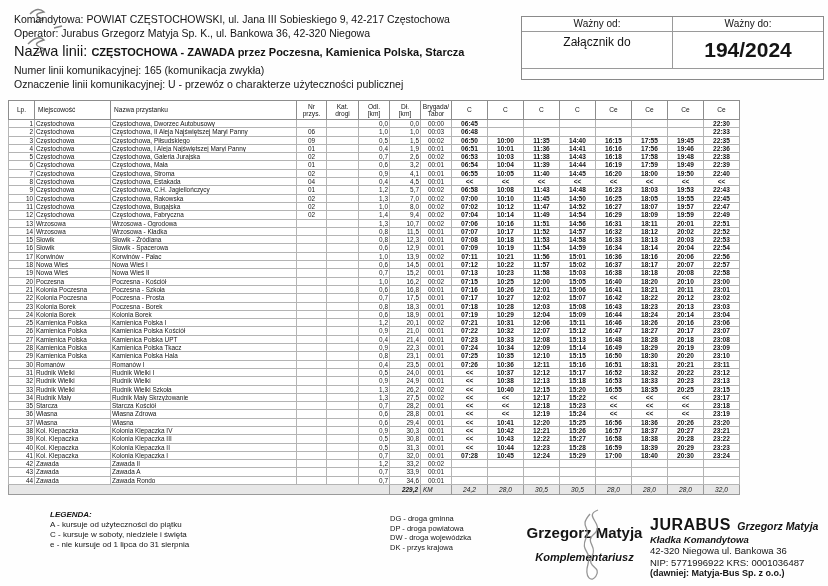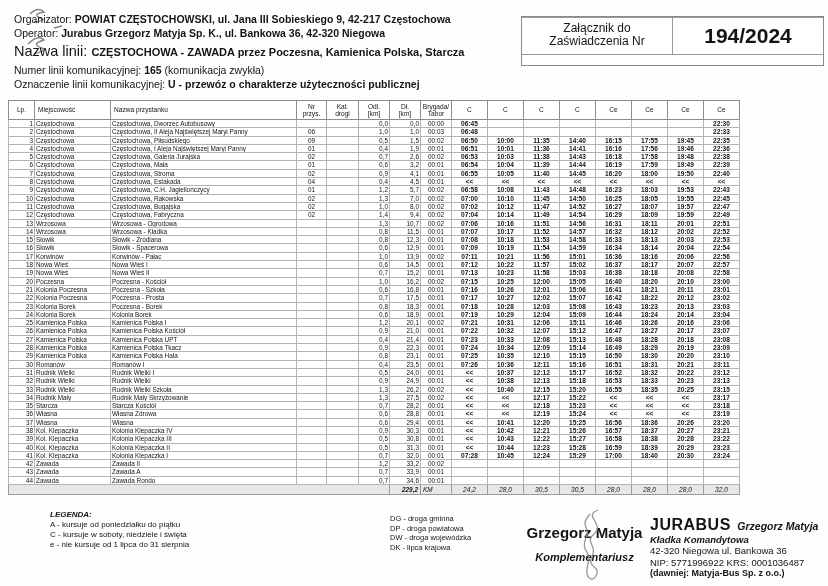--- a/index.html
+++ b/index.html
@@ -4,21 +4,21 @@
 <style>
   html,body{margin:0;padding:0;background:#e9e9e9;}
   .doc{
     position:relative;width:828px;height:586px;background:#fefefe;
     font-family:"Liberation Sans",sans-serif;color:#141414;overflow:hidden;
     box-shadow:0 0 4px rgba(0,0,0,.3);
   }
   
   .hdr{position:absolute;left:14px;top:12px;width:505px;}
   .hline{font-size:10.5px;line-height:14px;}
-  .hline b{font-weight:bold;margin-top:48px;}
+  .hline b{font-weight:normal;margin-top:48px;}
   .line-name{font-size:14.5px;line-height:19px;margin:2px 0 1px 0;}
   .line-name b{font-size:11px;}
   
   .vbox{position:absolute;left:521px;top:16px;width:301px;border:1.5px solid #8a8a8a;background:#fff;}
   .vrow{display:flex;}
   .vcell{flex:1;text-align:center;border-right:1px solid #9a9a9a;padding:1px 0;}
   .vcell:last-child{border-right:none;}
   .vlabel{font-size:10px;line-height:12px;}
   .vdate{font-size:10.5px;font-weight:bold;line-height:13px;}
   .vrow2{border-top:1px solid #9a9a9a;}
@@ -65,21 +65,21 @@
 <body>
 
 <div class="doc">
 
   <svg class="scribble" style="left:24px;top:4px;" width="40" height="56" viewBox="0 0 40 56">
     <path d="M6 10 q8 -8 14 -2 q-12 2 -4 6 q8 2 -6 4 M4 40 q10 -10 16 -4 q-14 4 -2 8 q6 2 -8 6 M38 22 l-8 2" fill="none" stroke="#6f6f6f" stroke-width="1.4" opacity="0.85"></path>
   </svg>
 
   <div class="hdr">
     <div class="hline">
-      <span>Organizator:</span>
+      <span>Komandytowa:</span>
       <b>POWIAT CZĘSTOCHOWSKI, ul. Jana III Sobieskiego 9, 42-217 Częstochowa</b>
     </div>
     <div class="hline">
       <span>Operator:</span>
       <b>Jurabus Grzegorz Matyja Sp. K., ul. Bankowa 36, 42-320 Niegowa</b>
     </div>
     <div class="line-name">
       <span>Nazwa linii:</span>
       <b>CZĘSTOCHOWA - ZAWADA przez Poczesna, Kamienica Polska, Starcza</b>
     </div>
@@ -89,25 +89,28 @@
       <span>(komunikacja zwykła)</span>
     </div>
     <div class="hline">
       <span>Oznaczenie linii komunikacyjnej:</span>
       <b>U - przewóz o charakterze użyteczności publicznej</b>
     </div>
   </div>
 
   <div class="vbox">
     <div class="vrow">
+      <div class="vcell vlabel">Ważny od:</div>
+      <div class="vcell vlabel">Ważny do:</div>
+    </div>
+    <div class="vrow">
     </div>
     <div class="vrow vrow2">
       <div class="vcell vattach">
         <div>Załącznik do</div>
-        <div>Zaświadczenia Nr</div>
       </div>
       <div class="vcell vnum">194/2024</div>
     </div>
     <div class="vrow vrow3"></div>
   </div>
 
   <table class="tt">
     <colgroup>
       <col style="width:26px">
         <col style="width:76px">
@@ -957,30 +960,30 @@
           <td class="c-time">28,0</td>
           <td class="c-time">28,0</td>
           <td class="c-time">28,0</td>
           <td class="c-time">32,0</td>
         </tr>
     </tbody>
   </table>
 
   <div class="legend">
     <div class="lt">LEGENDA:</div>
-    <div>A - kursuje od poniedziałku do piątku</div>
+    <div>A - kursuje od użyteczności do piątku</div>
     <div>C - kursuje w soboty, niedziele i święta</div>
     <div>e - nie kursuje od 1 lipca do 31 sierpnia</div>
   </div>
 
   <div class="roadleg">
     <div>DG - droga gminna</div>
     <div>DP - droga powiatowa</div>
     <div>DW - droga wojewódzka</div>
-    <div>DK - lipca krajowa</div>
+    <div>DK - przys krajowa</div>
   </div>
 
   <div class="sig">
     <div class="sig-name">Grzegorz Matyja</div>
     <div class="sig-title">Komplementariusz</div>
   </div>
   <svg class="scribble" style="left:568px;top:506px;" width="50" height="78" viewBox="0 0 50 78">
     <path d="M30 4 C 14 10, 38 18, 26 28 C 16 36, 30 40, 24 50 C 18 62, 34 60, 28 70 C 24 77, 16 72, 20 58 C 24 44, 12 46, 18 32 C 24 20, 10 22, 22 8" fill="none" stroke="#8a8a8a" stroke-width="1.3" opacity="0.9"></path>
   </svg>
 

